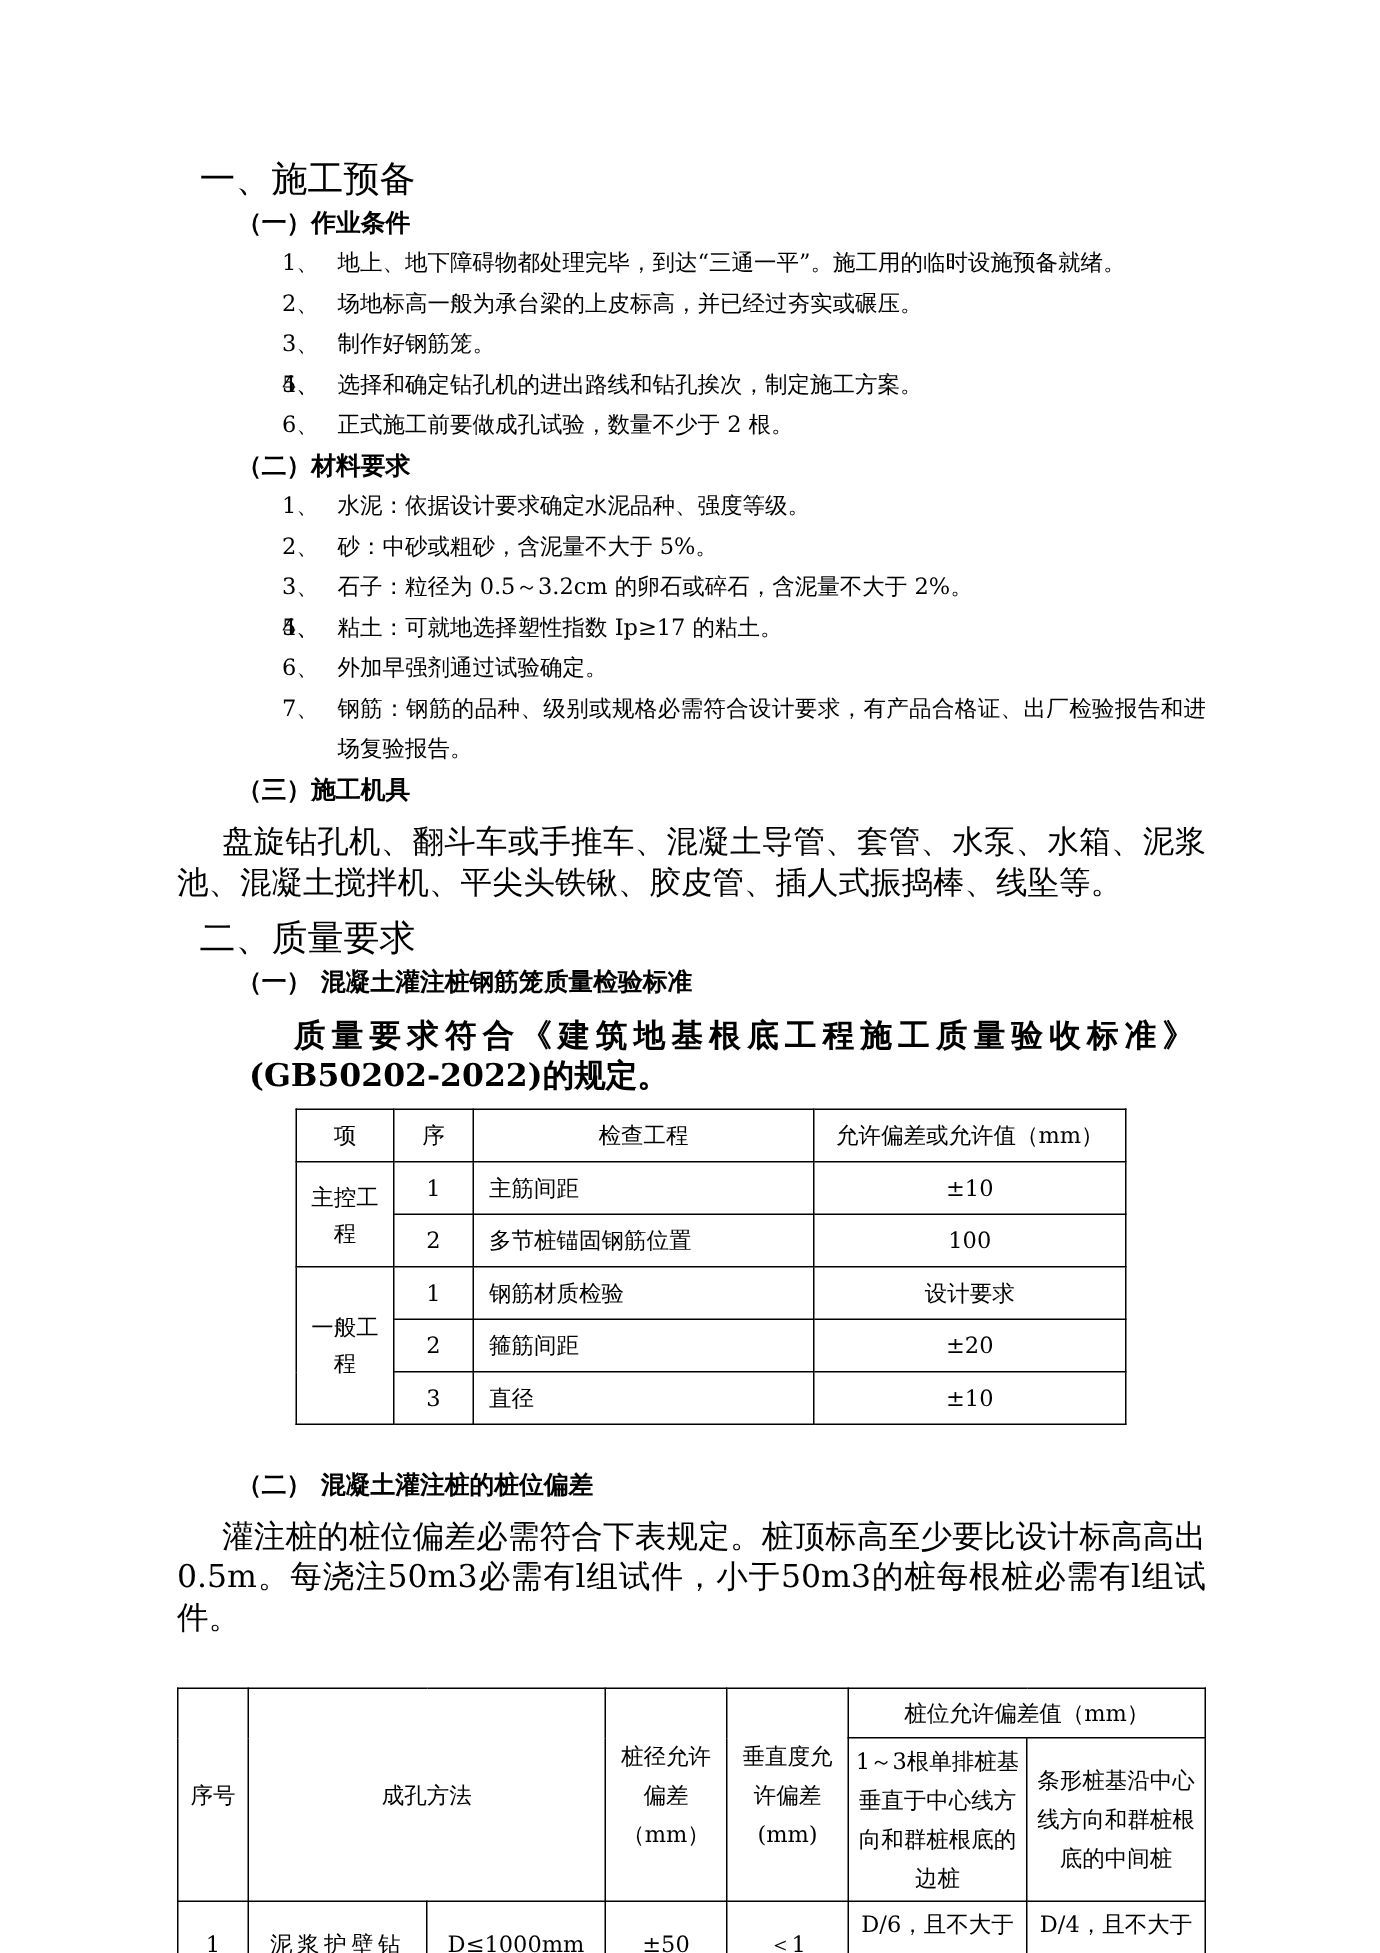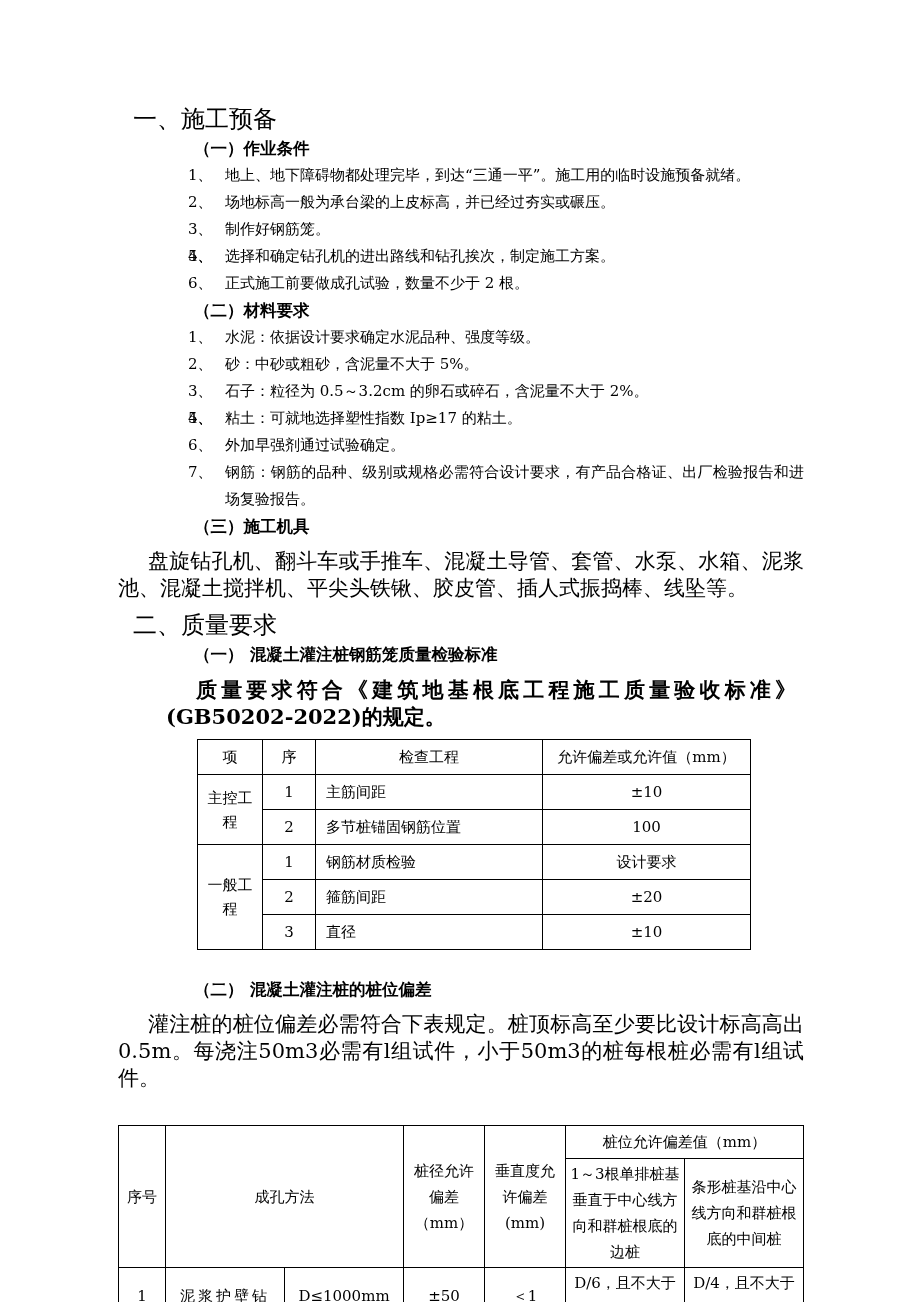--- a/index.html
+++ b/index.html
@@ -35,21 +35,21 @@
     margin: 0 0 1px 15px;
     letter-spacing: 0px;
     white-space: nowrap;
   }
   .h1 .num { display: inline-block; width: 48px; }
 
   .h2 {
     font-size: 16.5px;
     font-weight: bold;
     line-height: 27px;
-    margin: 0 0 0 76px;
+    margin: 0 0 0 40px;
     white-space: nowrap;
   }
   .h2.wide .num { display: inline-block; width: 56px; }
 
   
   ol.nlist { list-style: none; margin: 0; padding: 0; }
   ol.nlist > li {
     position: relative;
     font-size: 15px;
     line-height: 27px;

